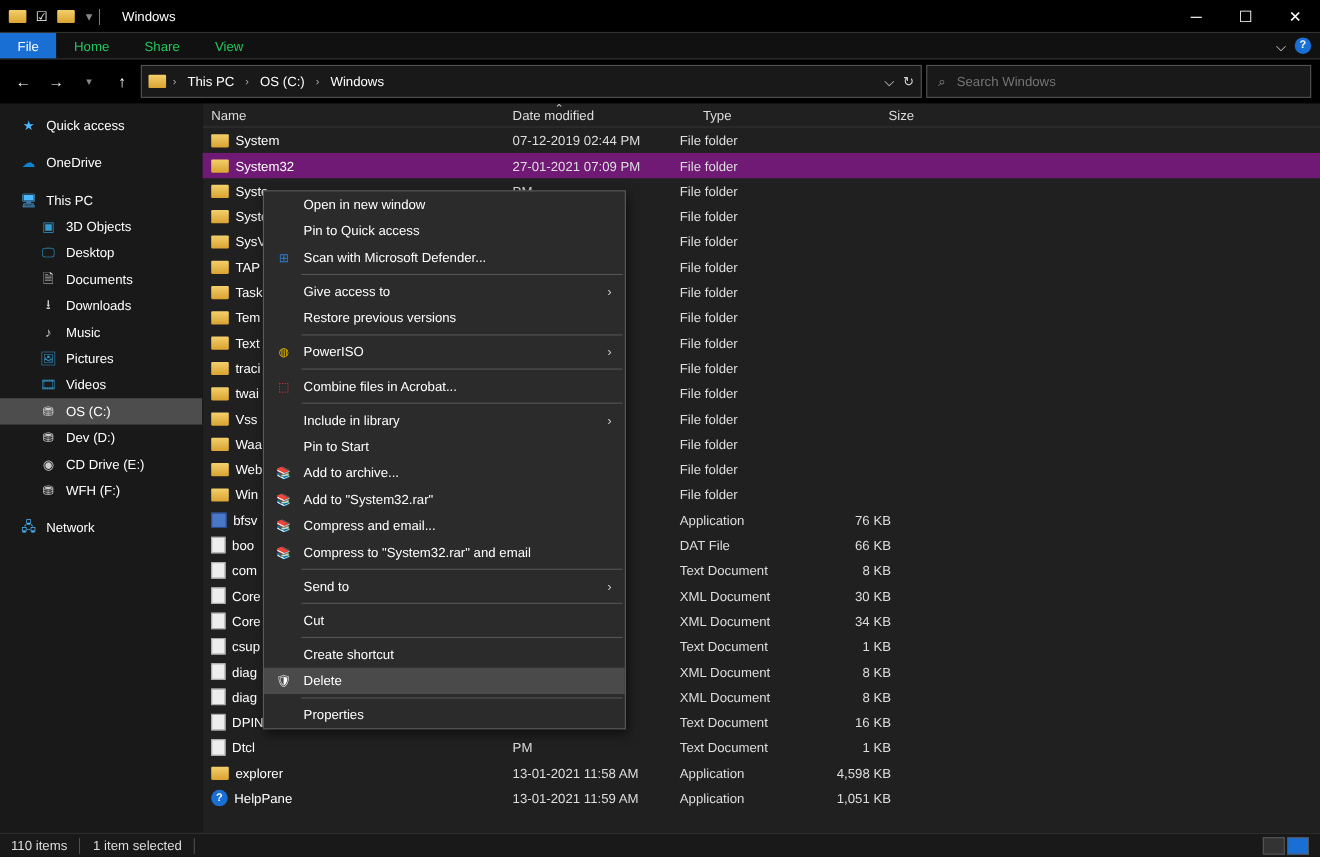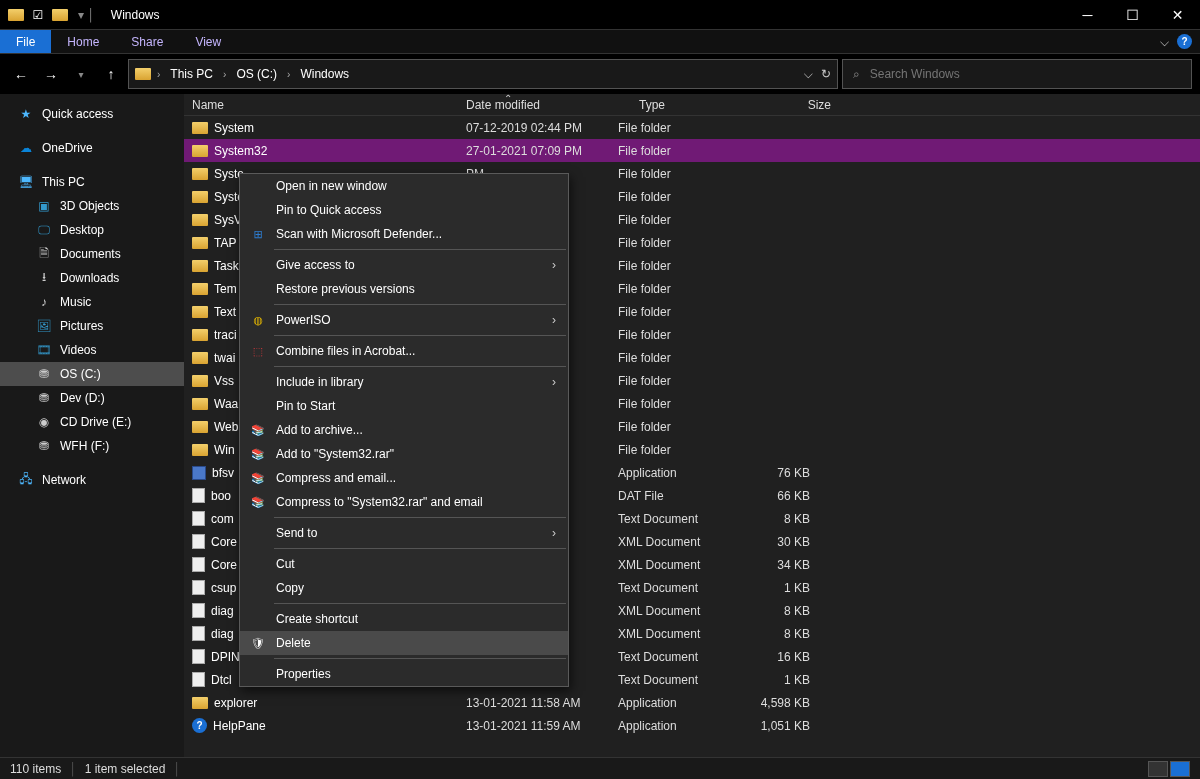--- a/index.html
+++ b/index.html
@@ -3,21 +3,21 @@
 <meta charset="utf-8">
 <style>
 * { margin: 0; padding: 0; box-sizing: border-box; font-family: "Segoe UI", Arial, sans-serif; }
 body { background: #000; color: #fff; width: 1200px; height: 779px; overflow: hidden; position: relative; font-size: 12px; }
 .titlebar { height: 30px; background: #000; display: flex; align-items: center; border-bottom: 1px solid #333; }
 .titlebar .icons { display: flex; gap: 6px; padding-left: 8px; align-items: center; }
 .titlebar .title-text { margin-left: 12px; color: #fff; font-size: 12px; }
 .titlebar .win-controls { margin-left: auto; display: flex; }
 .titlebar .win-controls div { width: 45px; height: 29px; display: flex; align-items: center; justify-content: center; font-size: 14px; }
 .ribbon-tabs { height: 24px; background: #111; display: flex; align-items: stretch; border-bottom: 1px solid #333; position: relative; }
-.ribbon-tabs .tab { padding: 0 16px; display: flex; align-items: center; font-size: 12px; color: #c4b5fd; }
+.ribbon-tabs .tab { padding: 0 16px; display: flex; align-items: center; font-size: 12px; color: #22c55e; }
 .ribbon-tabs .tab.file { background: #1a6fd4; color: #fff; }
 .ribbon-right { margin-left: auto; display: flex; align-items: center; padding-right: 8px; gap: 8px; }
 .help-circle { width: 15px; height: 15px; border-radius: 50%; background: #1a6fd4; color: #fff; display: inline-flex; align-items: center; justify-content: center; font-size: 10px; font-weight: bold; }
 .nav-row { height: 40px; display: flex; align-items: center; gap: 4px; padding: 4px 8px; background: #000; }
 .nav-btn { width: 26px; height: 26px; display: flex; align-items: center; justify-content: center; color: #fff; font-size: 14px; }
 .nav-btn.dim { color: #888; font-size: 10px; }
 .addr-bar { flex: 1; height: 30px; border: 1px solid #535353; background: #191919; display: flex; align-items: center; padding: 0 6px; gap: 4px; }
 .addr-seg { color: #fff; font-size: 12px; padding: 0 4px; }
 .addr-chev { color: #aaa; font-size: 10px; padding: 0 2px; }
 .addr-right { margin-left: auto; display: flex; align-items: center; gap: 8px; color: #ccc; }
@@ -498,23 +498,20 @@
     </div>
   <div class="ctx-sep"></div>
   <div class="ctx-item">
       <span>Send to</span>
       <span class="arrow">›</span>
     </div>
   <div class="ctx-sep"></div>
   <div class="ctx-item">
       <span>Cut</span>
     </div>
-  <div class="ctx-item">
-      <span>Copy</span>
-    </div>
   <div class="ctx-sep"></div>
   <div class="ctx-item">
       <span>Create shortcut</span>
     </div>
   <div class="ctx-item hover">
       <span class="mi">🛡</span>
       <span>Delete</span>
     </div>
   <div class="ctx-sep"></div>
   <div class="ctx-item">

